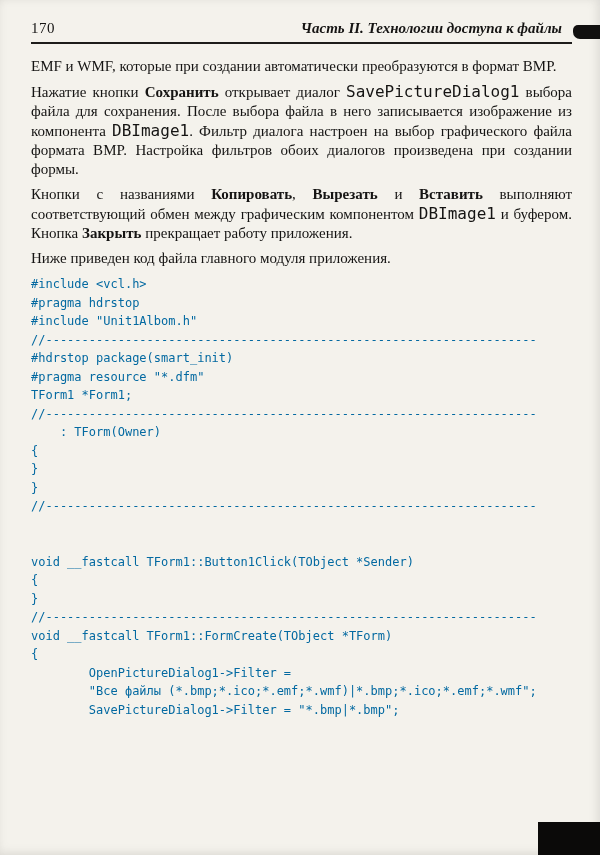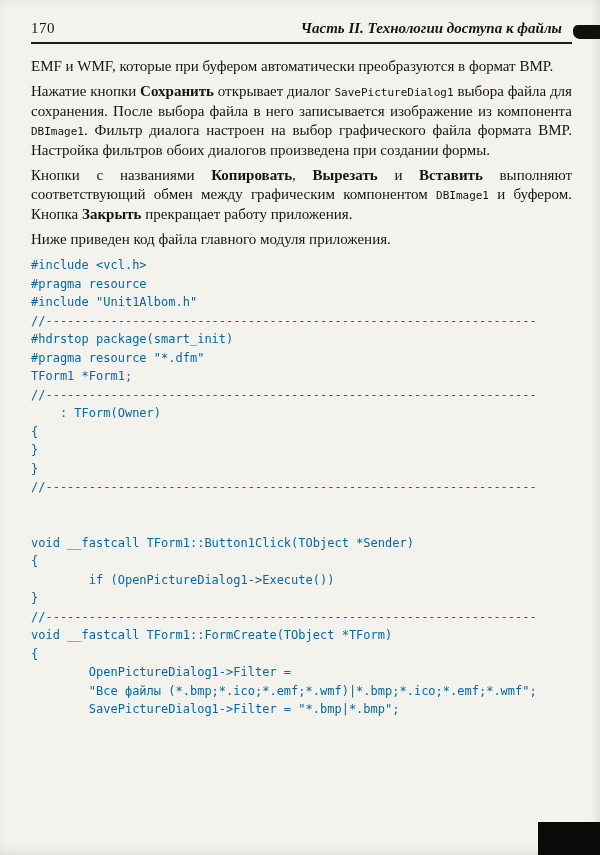--- a/index.html
+++ b/index.html
@@ -39,21 +39,21 @@
   .para {
     font-size: 15px;
     line-height: 19px;
     text-align: justify;
     margin-bottom: 6px;
   }
   .run-normal { }
   .run-bold { font-weight: 700; }
   .run-code {
     font-family: "DejaVu Sans Mono", "Liberation Mono", monospace;
-    font-size: 11px;
+    font-size: 16px;
   }
   .code-listing {
     margin-top: 7px;
     font-family: "DejaVu Sans Mono", "Liberation Mono", monospace;
     font-size: 12px;
     line-height: 18.5px;
     color: #0369a1;
   }
   .code-line { white-space: pre; }
   .smudge-top {
@@ -80,45 +80,44 @@
 <div class="page">
 
   <div class="header-row">
     <span class="page-number">170</span>
     <span class="chapter-title">Часть II. Технологии доступа к файлы</span>
   </div>
 
   <div class="header-rule"></div>
 
   <div class="body-text" id="paragraphs">
-      <p class="para"><span class="run-normal">EMF и WMF, которые при буфером автоматически преобразуются в формат BMP.</span></p>
+      <p class="para"><span class="run-normal">EMF и WMF, которые при создании автоматически преобразуются в формат BMP.</span></p>
       <p class="para"><span class="run-normal">Нажатие кнопки </span><span class="run-bold">Сохранить</span><span class="run-normal"> открывает диалог </span><span class="run-code">SavePictureDialog1</span><span class="run-normal"> выбора файла для сохранения. После выбора файла в него записывается изображение из компонента </span><span class="run-code">DBImage1</span><span class="run-normal">. Фильтр диалога настроен на выбор графического файла формата BMP. Настройка фильтров обоих диалогов произведена при создании формы.</span></p>
       <p class="para"><span class="run-normal">Кнопки с названиями </span><span class="run-bold">Копировать</span><span class="run-normal">, </span><span class="run-bold">Вырезать</span><span class="run-normal"> и </span><span class="run-bold">Вставить</span><span class="run-normal"> выполняют соответствующий обмен между графическим компонентом </span><span class="run-code">DBImage1</span><span class="run-normal"> и буфером. Кнопка </span><span class="run-bold">Закрыть</span><span class="run-normal"> прекращает работу приложения.</span></p>
       <p class="para"><span class="run-normal">Ниже приведен код файла главного модуля приложения.</span></p>
     </div>
 
   <div class="code-listing" id="code">
       <div class="code-line">#include &lt;vcl.h&gt;</div>
-      <div class="code-line">#pragma resource</div>
+      <div class="code-line">#pragma hdrstop</div>
       <div class="code-line">#include "Unit1Albom.h"</div>
       <div class="code-line">//--------------------------------------------------------------------</div>
       <div class="code-line">#hdrstop package(smart_init)</div>
       <div class="code-line">#pragma resource "*.dfm"</div>
       <div class="code-line">TForm1 *Form1;</div>
       <div class="code-line">//--------------------------------------------------------------------</div>
       <div class="code-line">    : TForm(Owner)</div>
       <div class="code-line">{</div>
       <div class="code-line">}</div>
       <div class="code-line">}</div>
       <div class="code-line">//--------------------------------------------------------------------</div>
       <div class="code-line">&nbsp;</div>
       <div class="code-line">&nbsp;</div>
       <div class="code-line">void __fastcall TForm1::Button1Click(TObject *Sender)</div>
       <div class="code-line">{</div>
-      <div class="code-line">        if (OpenPictureDialog1-&gt;Execute())</div>
       <div class="code-line">}</div>
       <div class="code-line">//--------------------------------------------------------------------</div>
       <div class="code-line">void __fastcall TForm1::FormCreate(TObject *TForm)</div>
       <div class="code-line">{</div>
       <div class="code-line">        OpenPictureDialog1-&gt;Filter =</div>
       <div class="code-line">        "Все файлы (*.bmp;*.ico;*.emf;*.wmf)|*.bmp;*.ico;*.emf;*.wmf";</div>
       <div class="code-line">        SavePictureDialog1-&gt;Filter = "*.bmp|*.bmp";</div>
     </div>
 
   <div class="smudge-top"></div>

